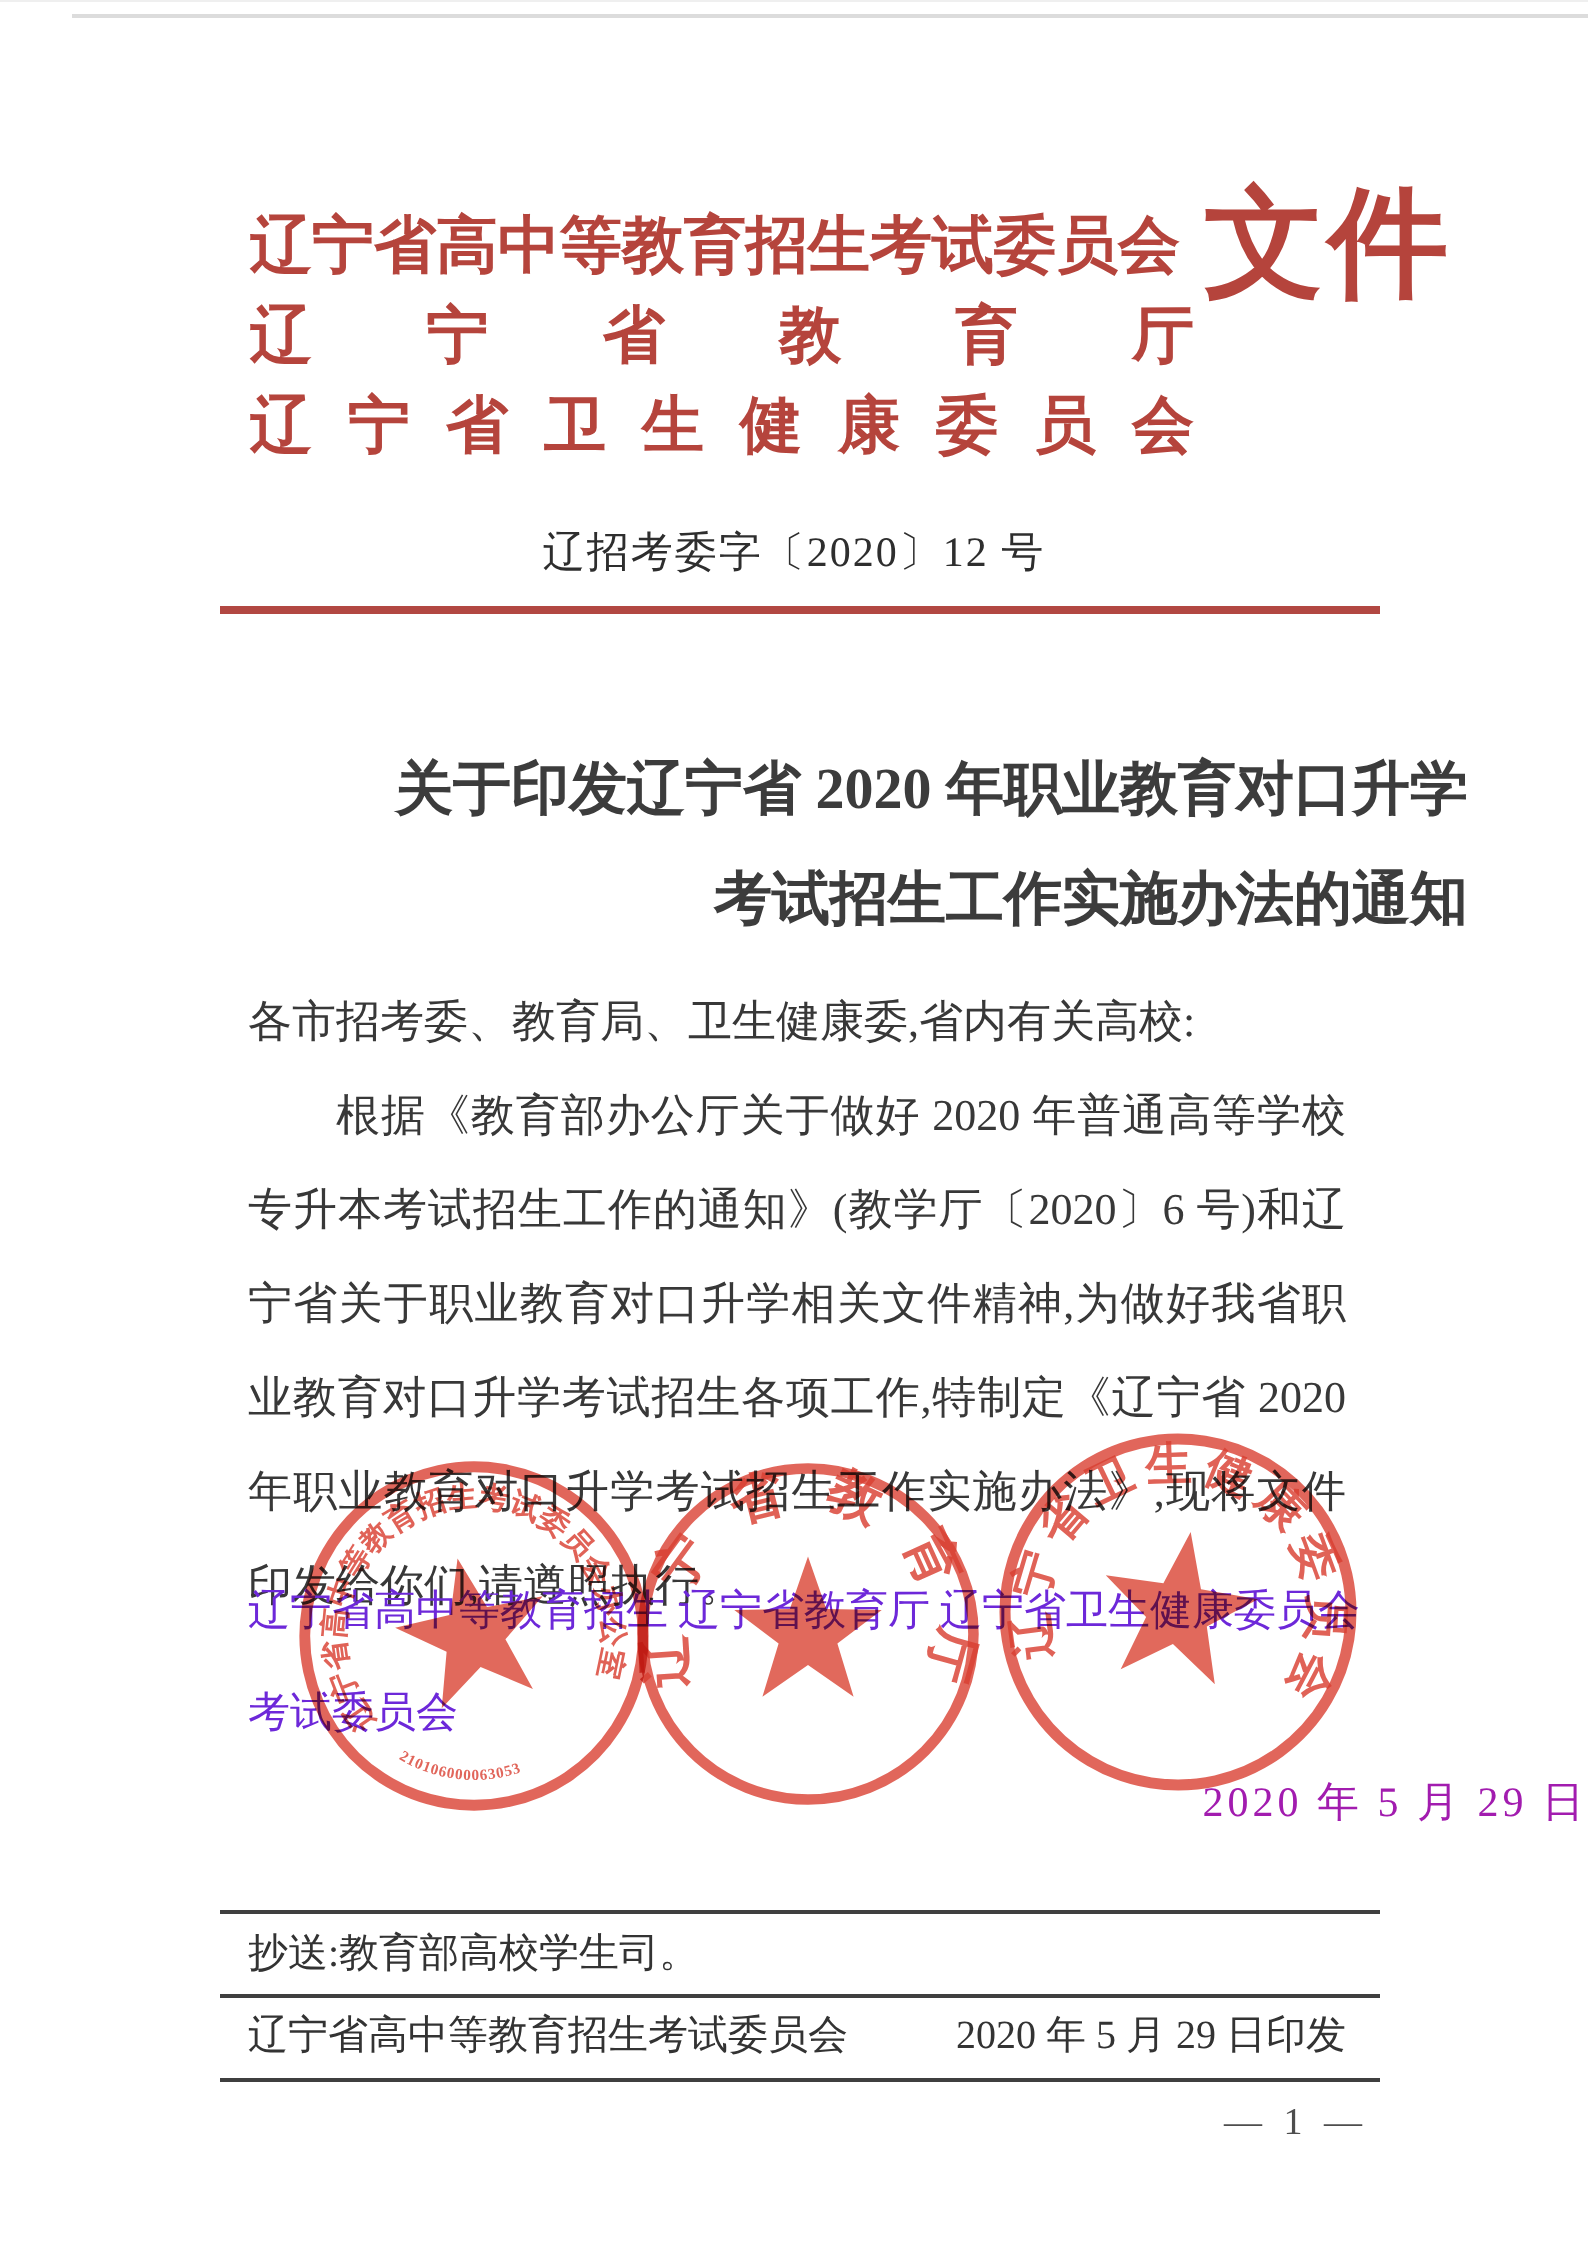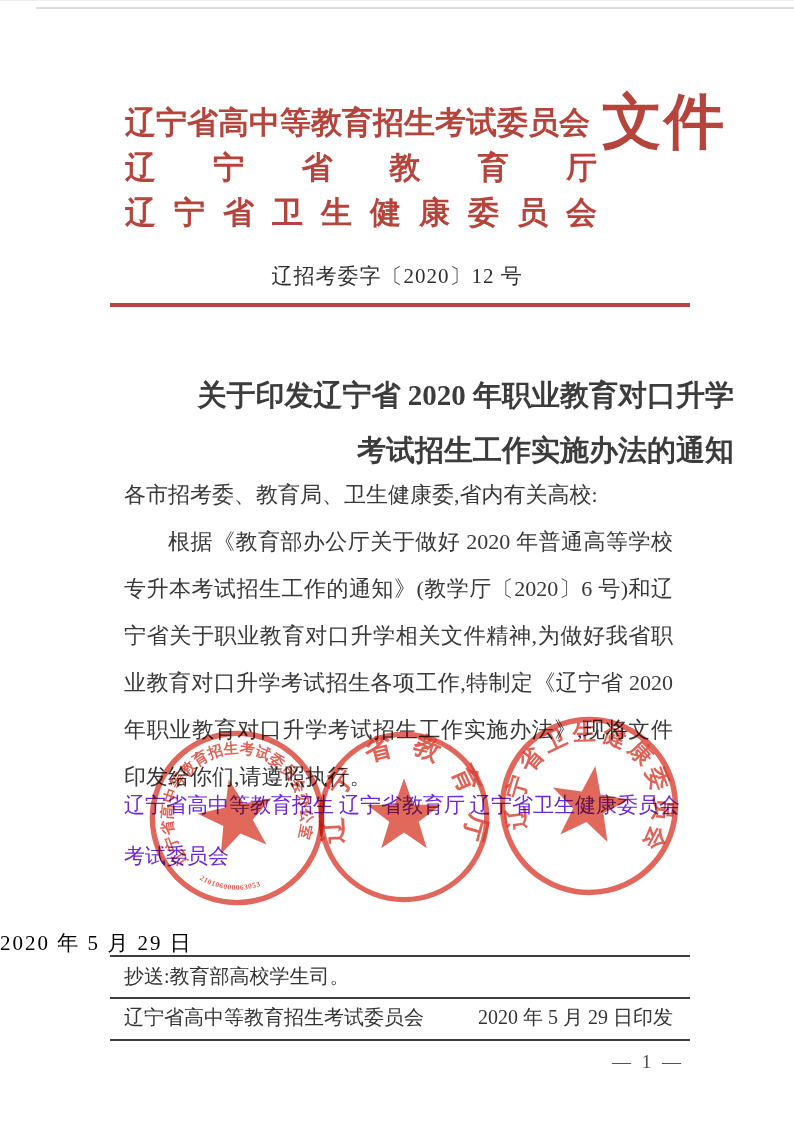--- a/index.html
+++ b/index.html
@@ -16,31 +16,31 @@
   .doc-type{position:absolute;left:602px;top:92px;font-size:60px;line-height:60px;
     font-weight:bold;color:#b5443c;letter-spacing:2px;}
 
   .doc-number{position:absolute;top:262px;left:0;width:100%;text-align:center;
     font-size:21px;color:#2e2e2e;letter-spacing:1px;}
   .red-rule{position:absolute;top:303px;left:110px;width:580px;height:4px;background:#b24842;}
 
   .doc-title{position:absolute;top:368px;left:60px;right:60px;text-align:right;
     font-size:29px;font-weight:bold;color:#3c3c3c;line-height:55px;}
 
-  .body-text{position:absolute;top:471px;left:124px;width:549px;font-size:22px;
+  .body-text{position:absolute;top:487px;left:124px;width:549px;font-size:22px;
     color:#383838;line-height:47px;text-align:justify;}
   .body-text .paragraph{text-indent:2em;}
 
   .signatures{position:absolute;top:788px;left:124px;width:556px;display:flex;
     justify-content:space-between;font-size:21px;color:#6d28d9;line-height:34px;}
   .sig-col2{text-align:center;}
   .sig-line2{margin-top:17px;}
 
-  .date-line{position:absolute;top:887px;left:0;width:100%;text-align:left;
-    font-size:21px;color:#000000;letter-spacing:2px;margin-top:42px;}
+  .date-line{position:absolute;top:887px;left:0;width:100%;text-align:right;
+    font-size:21px;color:#a21caf;letter-spacing:2px;}
 
   .seal{position:absolute;mix-blend-mode:multiply;pointer-events:none;}
   .seal svg{overflow:visible;display:block;}
   .seal text{font-family:"Liberation Serif","DejaVu Serif",serif;font-weight:bold;}
   .seal-1{left:147px;top:728px;transform:rotate(-12deg);}
   .seal-2{left:316px;top:729px;}
   .seal-3{left:497px;top:714px;transform:rotate(9deg);}
 
   .footer-rule{position:absolute;left:110px;width:580px;height:2px;background:#3f3f3f;}
   .fr-1{top:955px;}.fr-2{top:997px;}.fr-3{top:1039px;}

